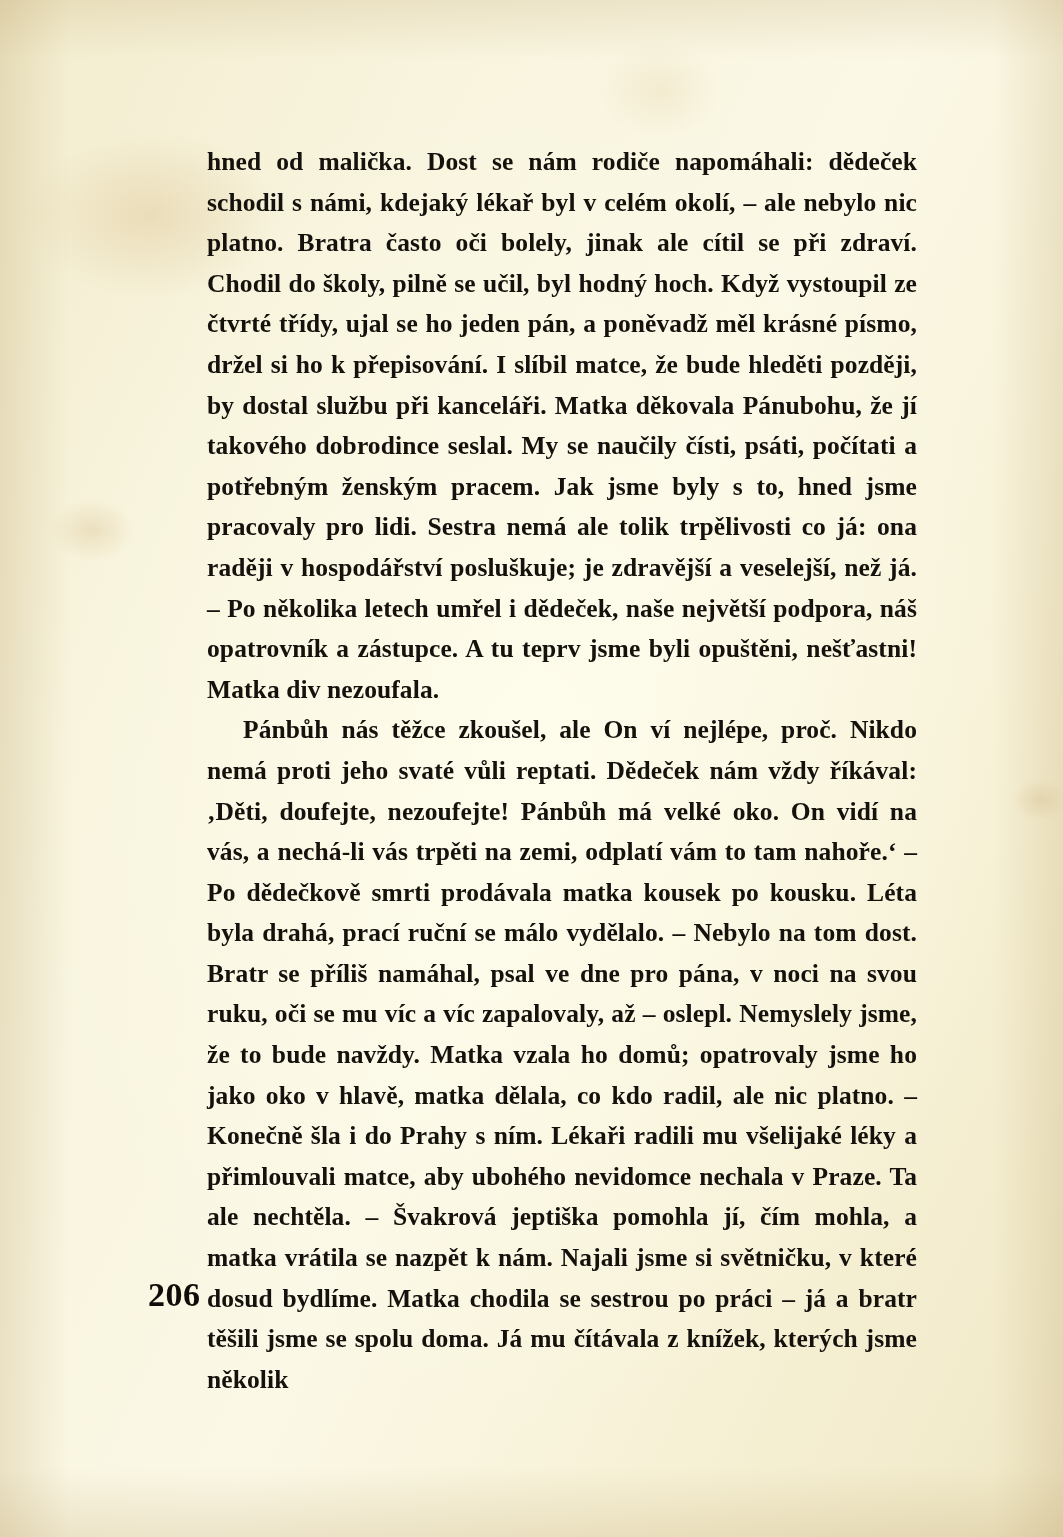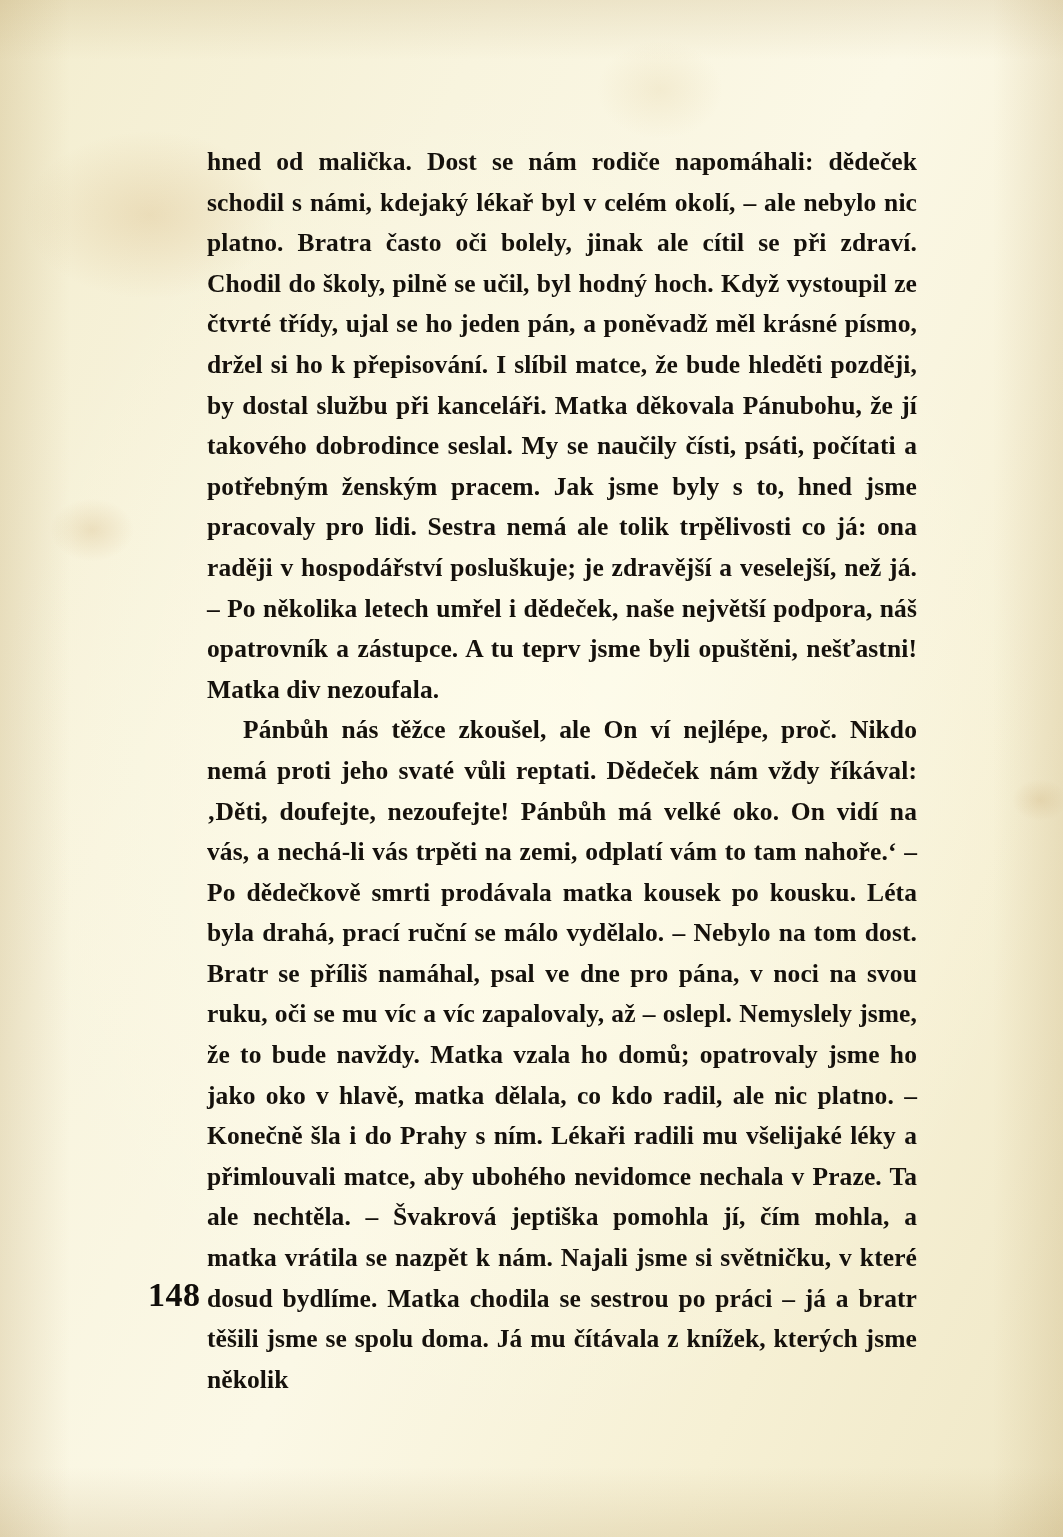--- a/index.html
+++ b/index.html
@@ -69,13 +69,13 @@
 <body>
 
 <div class="page"></div>
 <div class="edge-shade"></div>
 
 <div class="text-block">
   <p class="para">hned od malička. Dost se nám rodiče napomáhali: dědeček schodil s námi, kdejaký lékař byl v celém okolí, – ale nebylo nic platno. Bratra často oči bolely, jinak ale cítil se při zdraví. Chodil do školy, pilně se učil, byl hodný hoch. Když vystoupil ze čtvrté třídy, ujal se ho jeden pán, a poněvadž měl krásné písmo, držel si ho k přepisování. I slíbil matce, že bude hleděti později, by dostal službu při kanceláři. Matka děkovala Pánubohu, že jí takového dobrodince seslal. My se naučily čísti, psáti, počítati a potřebným ženským pracem. Jak jsme byly s to, hned jsme pracovaly pro lidi. Sestra nemá ale tolik trpělivosti co já: ona raději v hospodářství posluškuje; je zdravější a veselejší, než já. – Po několika letech umřel i dědeček, naše největší podpora, náš opatrovník a zástupce. A tu teprv jsme byli opuštěni, nešťastni! Matka div nezoufala.</p>
   <p class="para indent">Pánbůh nás těžce zkoušel, ale On ví nejlépe, proč. Nikdo nemá proti jeho svaté vůli reptati. Dědeček nám vždy říkával: ‚Děti, doufejte, nezoufejte! Pánbůh má velké oko. On vidí na vás, a nechá-li vás trpěti na zemi, odplatí vám to tam nahoře.‘ – Po dědečkově smrti prodávala matka kousek po kousku. Léta byla drahá, prací ruční se málo vydělalo. – Nebylo na tom dost. Bratr se příliš namáhal, psal ve dne pro pána, v noci na svou ruku, oči se mu víc a víc zapalovaly, až – oslepl. Nemyslely jsme, že to bude navždy. Matka vzala ho domů; opatrovaly jsme ho jako oko v hlavě, matka dělala, co kdo radil, ale nic platno. – Konečně šla i do Prahy s ním. Lékaři radili mu všelijaké léky a přimlouvali matce, aby ubohého nevidomce nechala v Praze. Ta ale nechtěla. – Švakrová jeptiška pomohla jí, čím mohla, a matka vrátila se nazpět k nám. Najali jsme si světničku, v které dosud bydlíme. Matka chodila se sestrou po práci – já a bratr těšili jsme se spolu doma. Já mu čítávala z knížek, kterých jsme několik</p>
 </div>
 
-<div class="folio">148</div>
+<div class="folio">206</div>
 
 </body></html>

